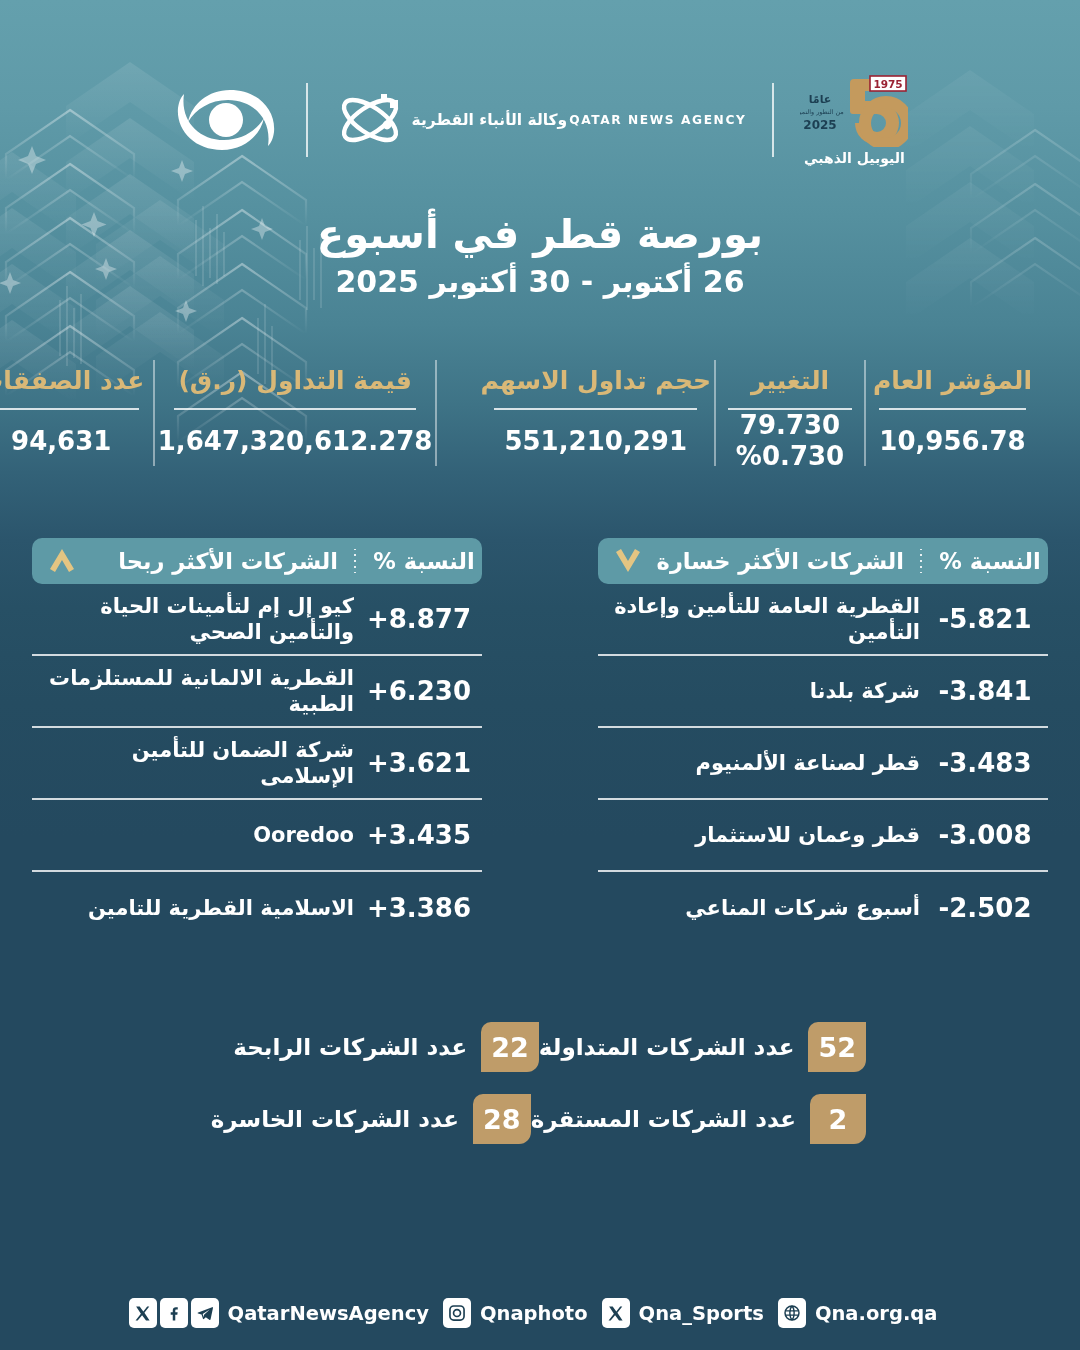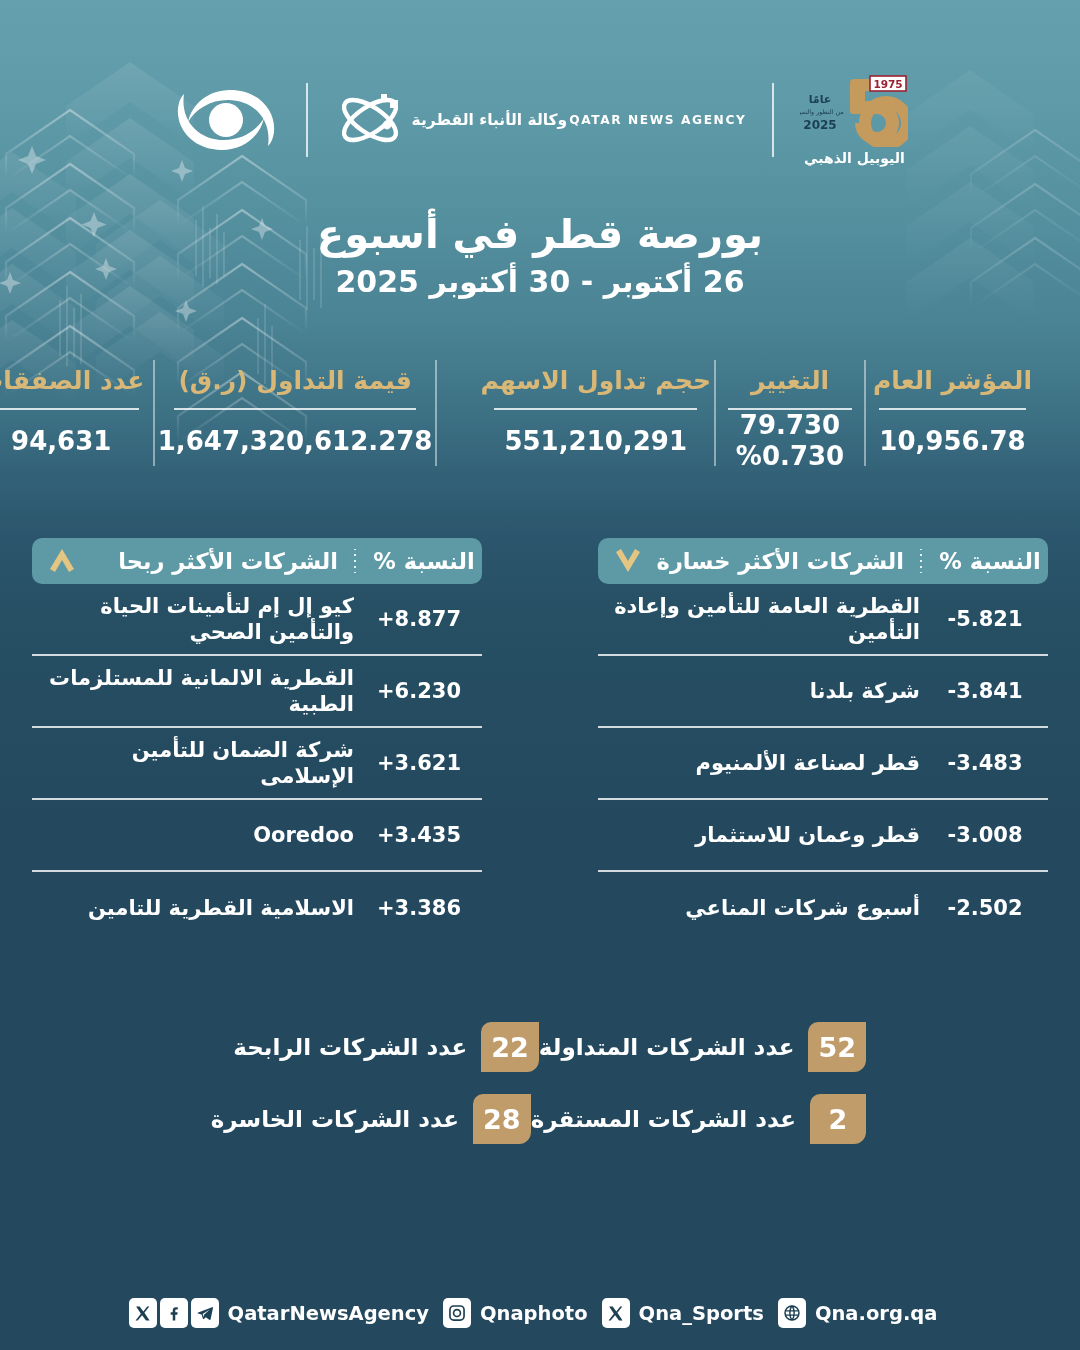--- a/index.html
+++ b/index.html
@@ -116,21 +116,21 @@
     display:flex; align-items:center; direction:rtl;
     min-height:72px; border-bottom:2px solid rgba(255,255,255,.8);
     padding:6px 4px 6px 6px;
   }
   .row:last-child { border-bottom:none; }
   .row .name {
     flex:1; text-align:right; font-size:21px; font-weight:600; color:#ffffff;
     line-height:1.26; padding-right:6px;
   }
   .row .val {
-    width:118px; text-align:center; font-size:21px; font-weight:700; color:#ffffff;
+    width:118px; text-align:center; font-size:26px; font-weight:700; color:#ffffff;
     direction:ltr; white-space:nowrap;
   }
 
   
   .counters {
     position:absolute; top:1022px; left:214px; right:214px;
     display:flex; flex-direction:column; gap:22px; direction:rtl;
   }
   .crow { display:flex; gap:0; }
   .cell { flex:1; display:flex; align-items:center; gap:14px; direction:rtl; }

